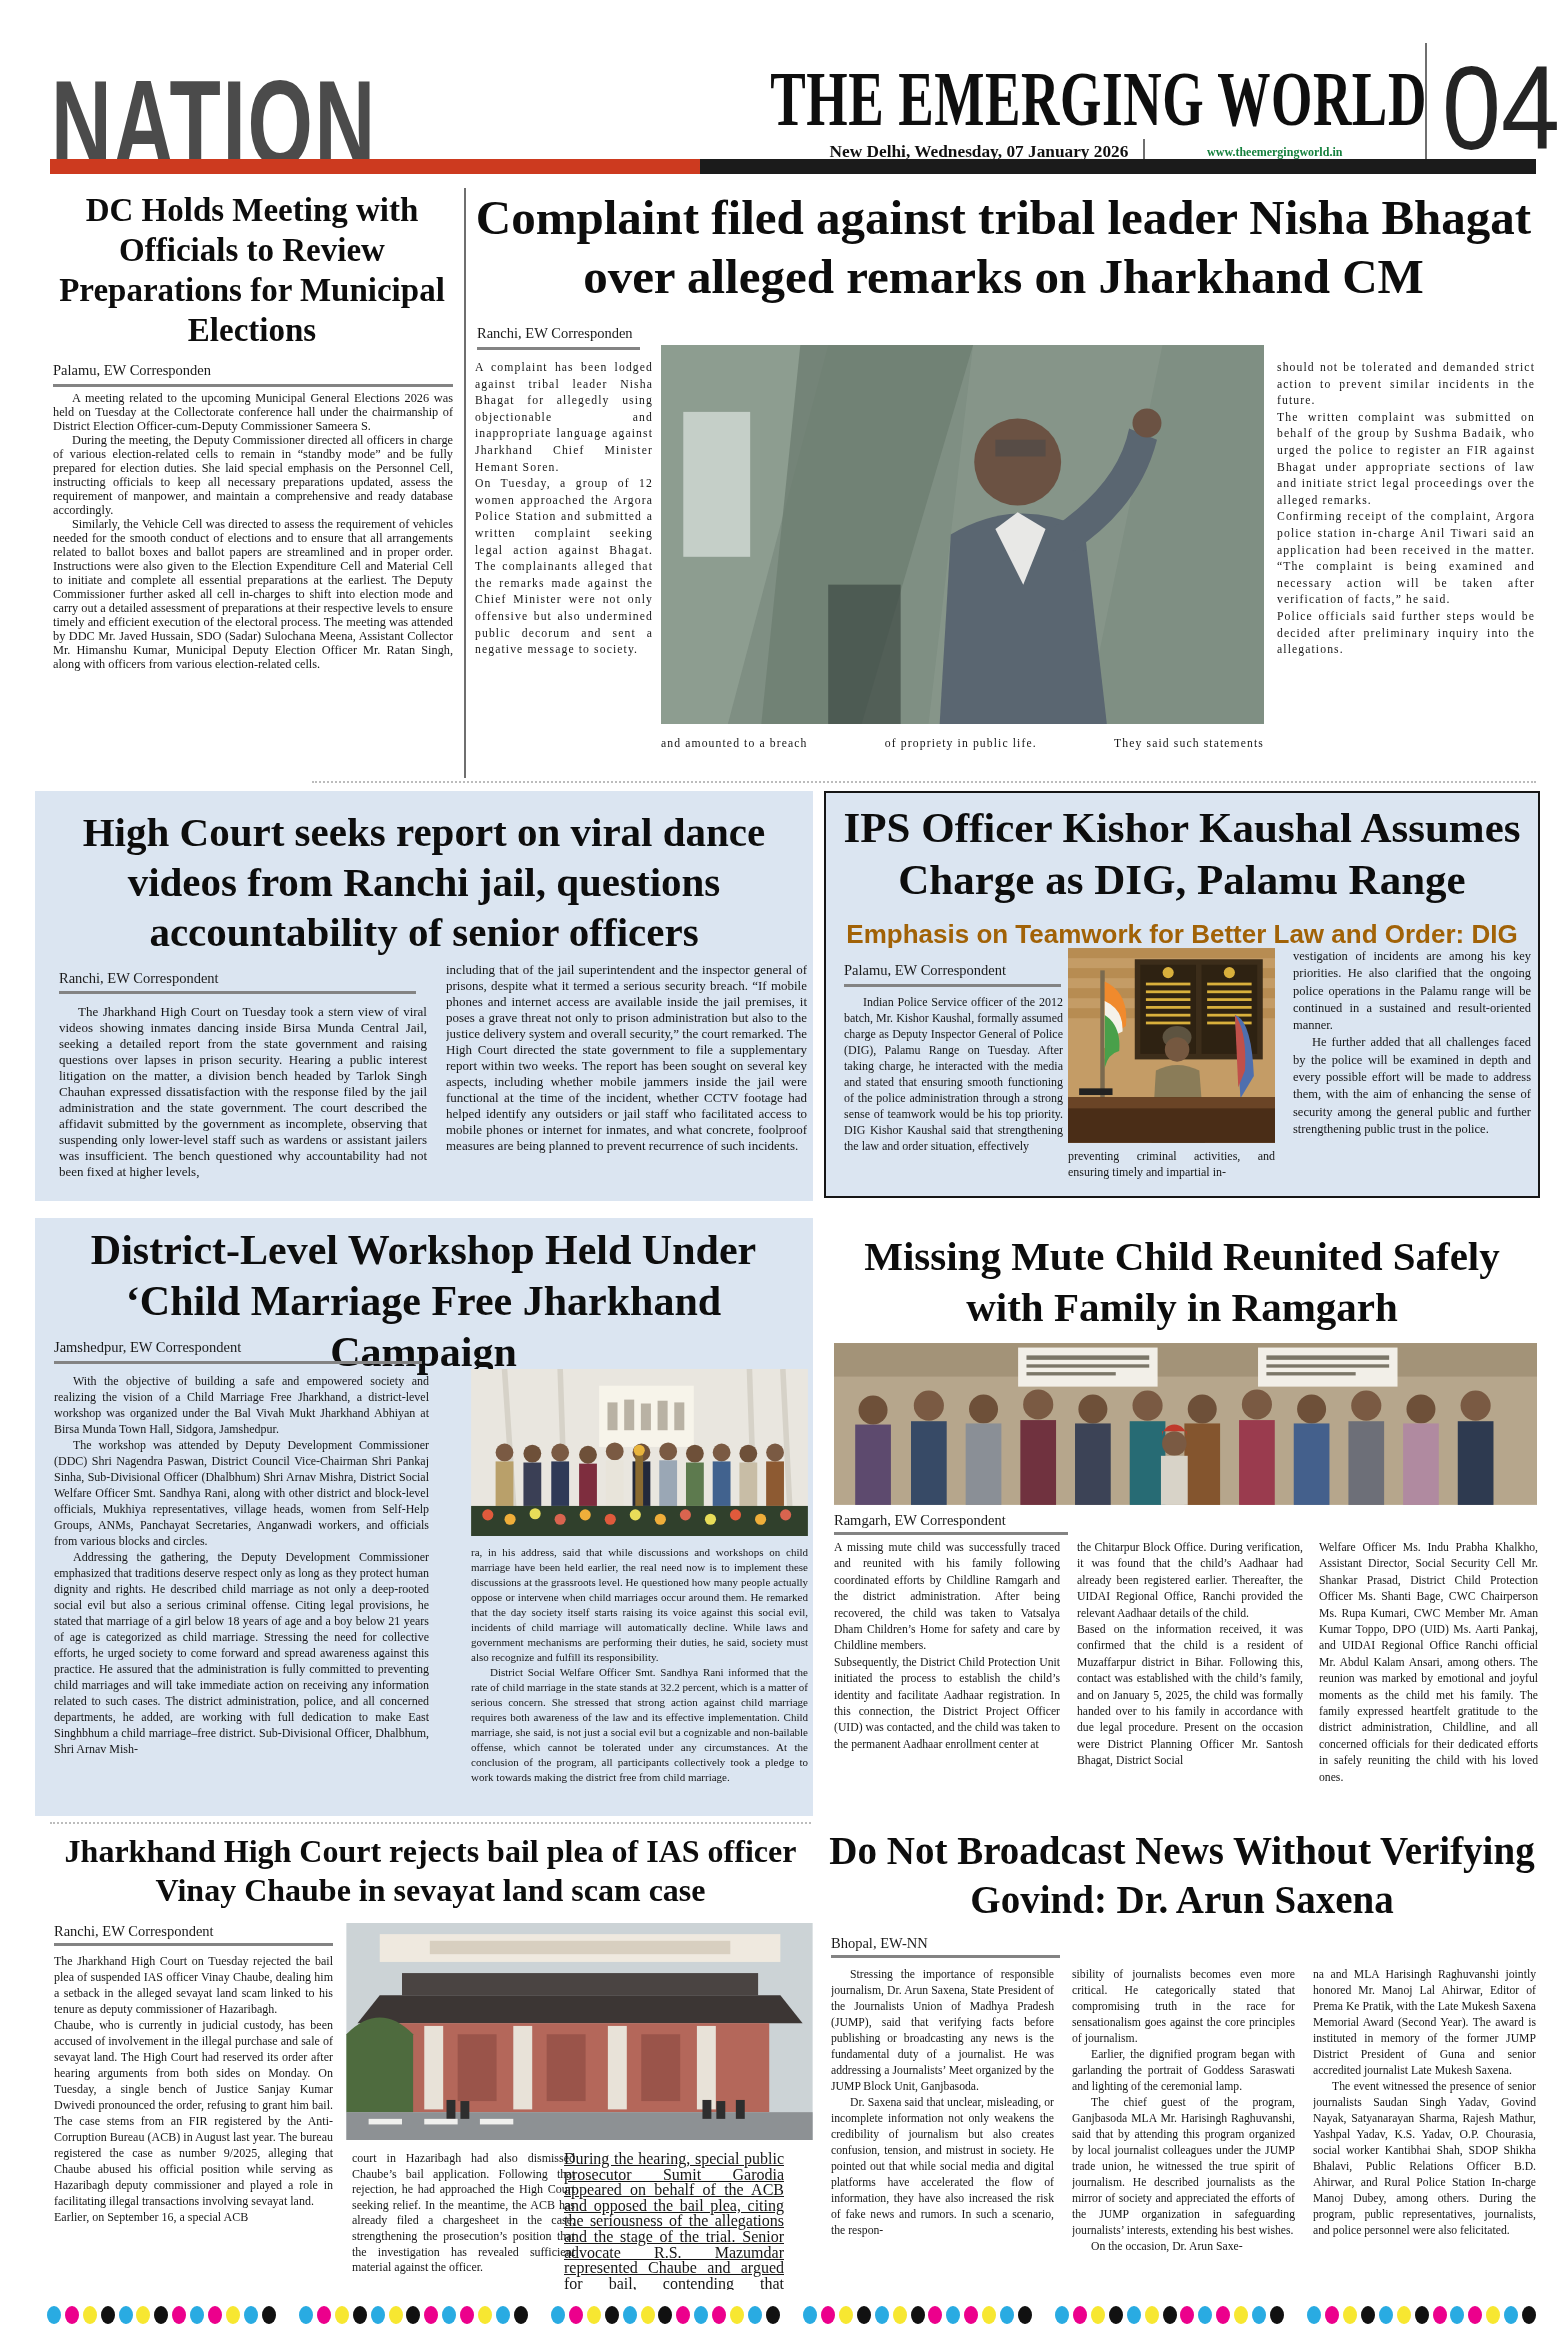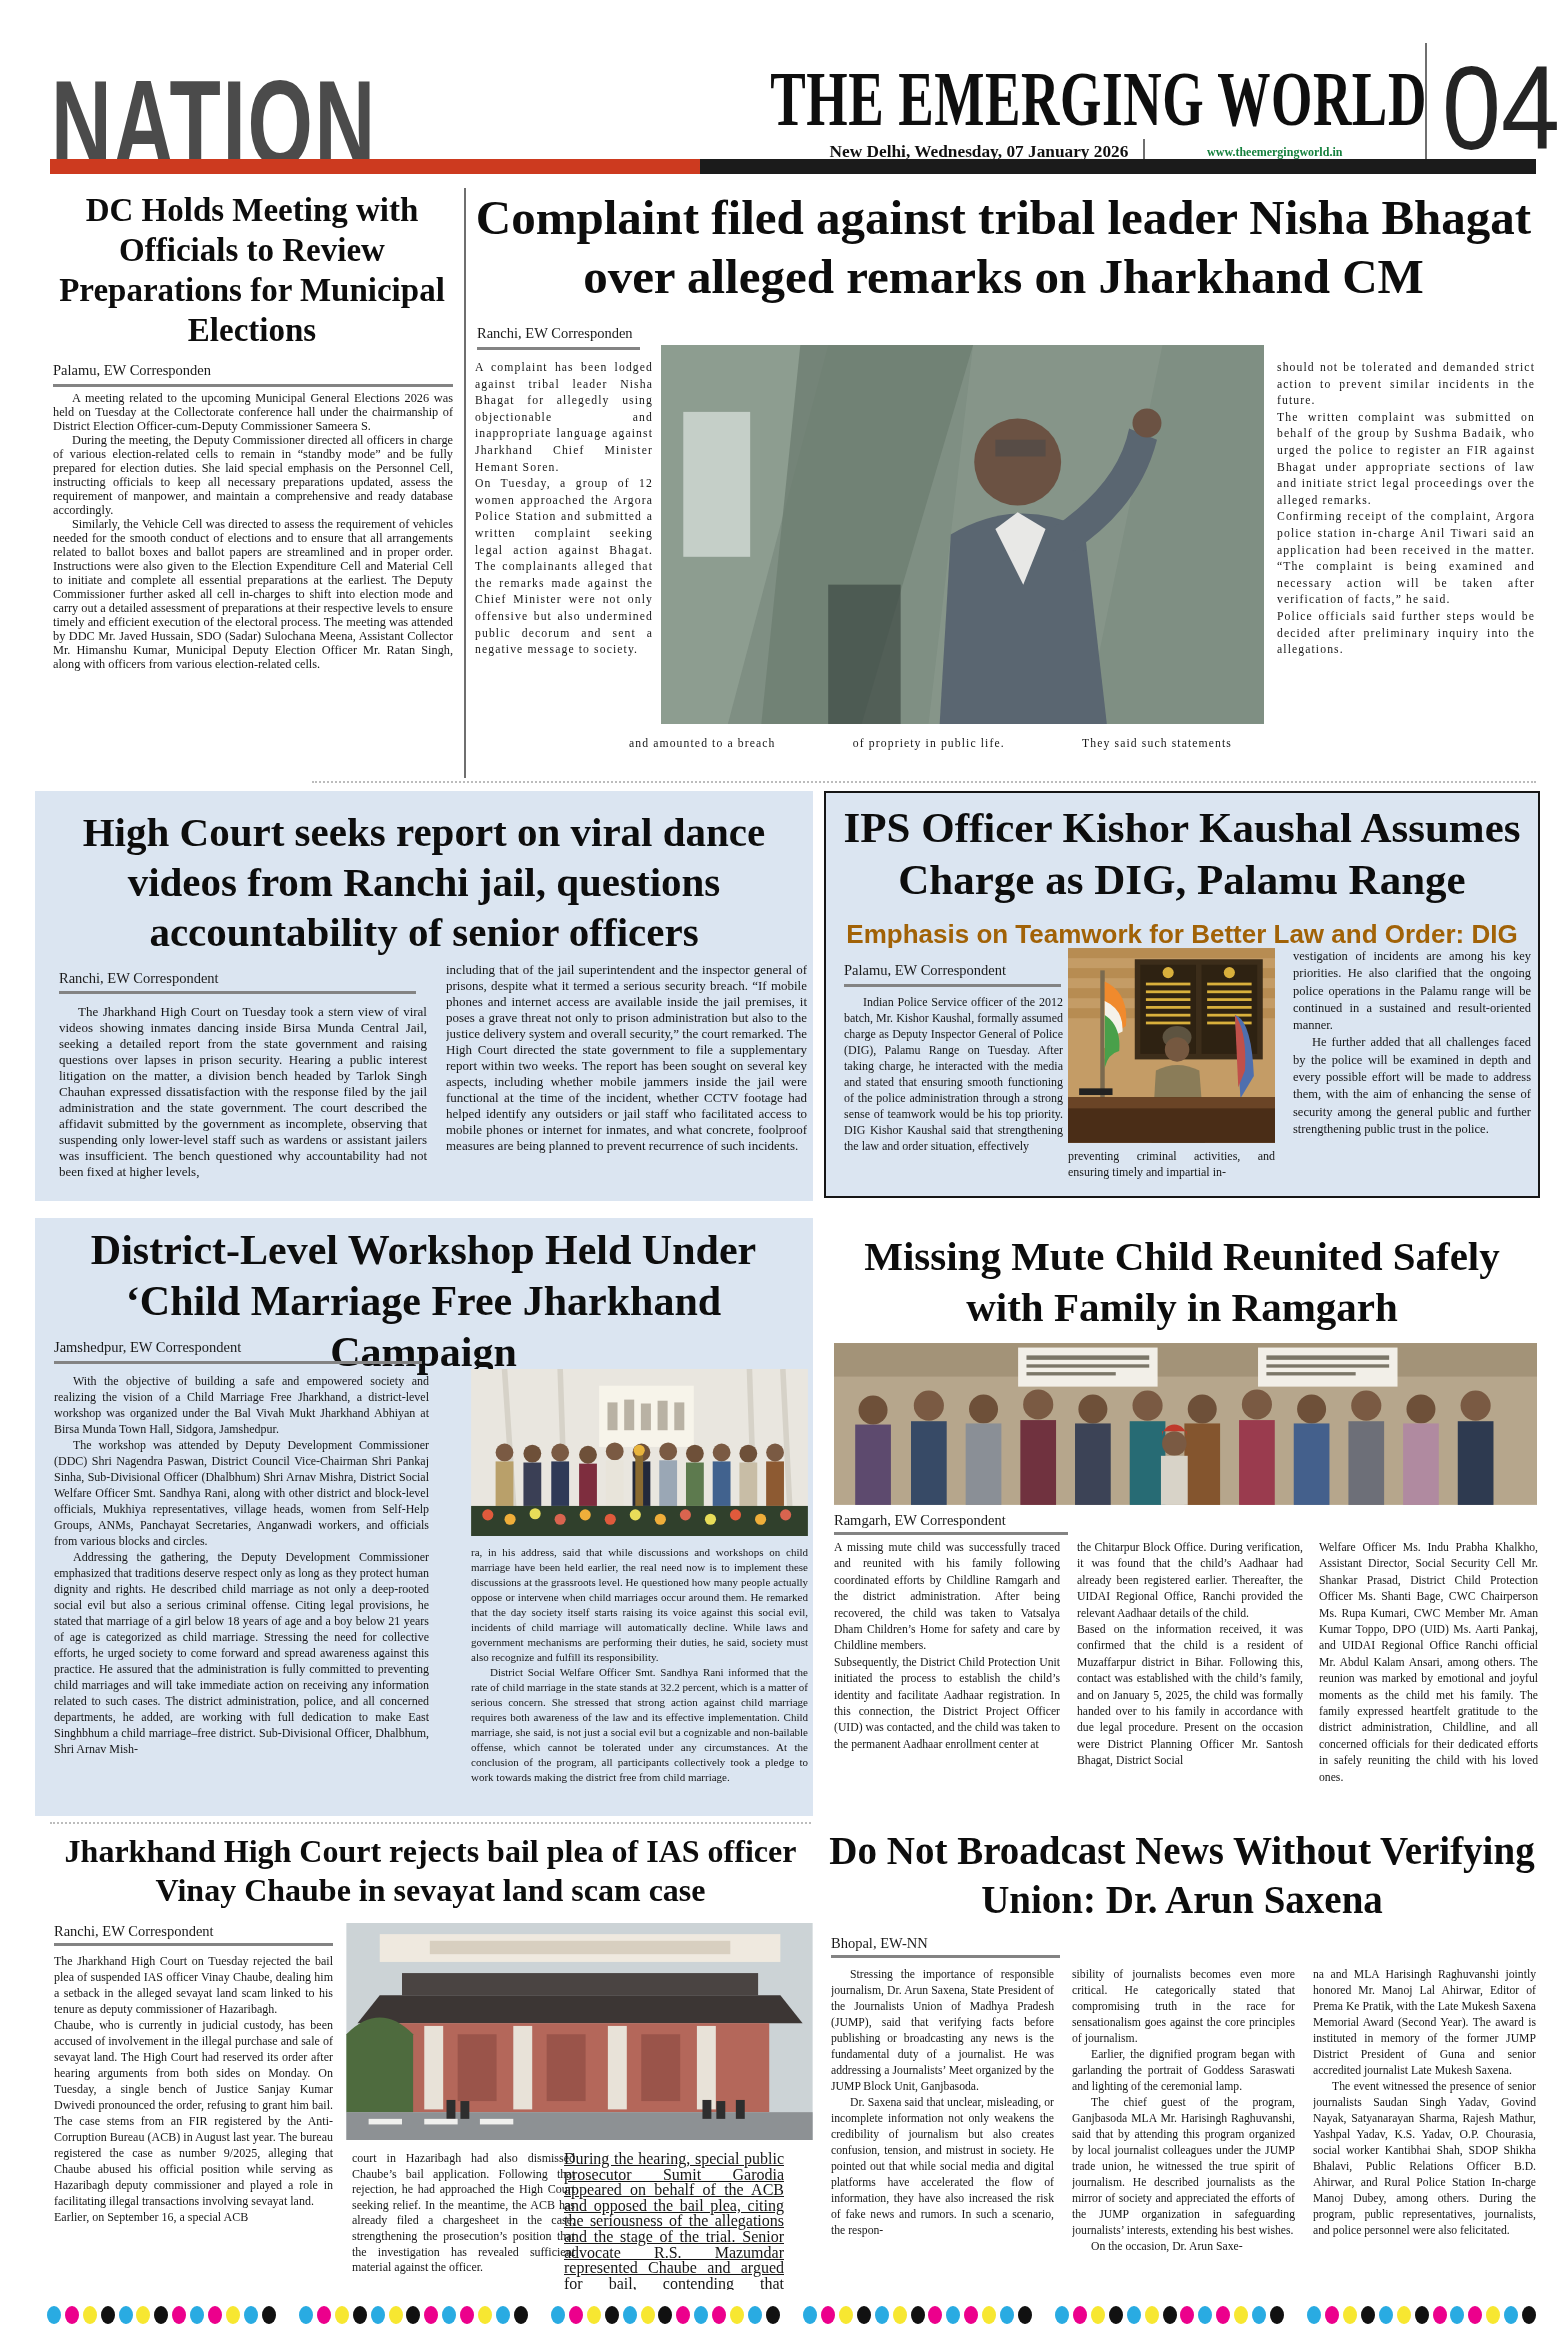--- a/index.html
+++ b/index.html
@@ -96,21 +96,21 @@
     </svg>
   </div>
 
   <div class="abs bodytext just clip" style="left:1277px;top:360px;width:258px;height:384px;font-size:11.7px;line-height:16.6px;letter-spacing:1.1px;">
     <p>should not be tolerated and demanded strict action to prevent similar incidents in the future.</p>
     <p>The written complaint was submitted on behalf of the group by Sushma Badaik, who urged the police to register an FIR against Bhagat under appropriate sections of law and initiate strict legal proceedings over the alleged remarks.</p>
     <p>Confirming receipt of the complaint, Argora police station in-charge Anil Tiwari said an application had been received in the matter. “The complaint is being examined and necessary action will be taken after verification of facts,” he said.</p>
     <p>Police officials said further steps would be decided after preliminary inquiry into the allegations.</p>
   </div>
 
-  <div class="abs strip" style="left:629px;top:737px;width:603px;font-size:11.7px;letter-spacing:1.1px;gap:9px;">
+  <div class="abs strip" style="left:661px;top:737px;width:603px;font-size:11.7px;letter-spacing:1.1px;gap:9px;">
     <span>and amounted to a breach</span>
     <span>of propriety in public life.</span>
     <span>They said such statements</span>
   </div>
 
   <div class="abs dotted" style="left:312px;top:781px;width:1224px;"></div>
 
   <div class="abs panel" style="left:35px;top:791px;width:778px;height:410px;"></div>
   <div class="abs headline center" style="left:56px;top:807px;width:736px;font-size:41px;line-height:50px;">High Court seeks report on viral dance videos from Ranchi jail, questions accountability of senior officers</div>
   <div class="abs byline" style="left:59px;top:970px;">Ranchi, EW Correspondent</div>
@@ -364,21 +364,21 @@
     </svg>
   </div>
 
   <div class="abs bodytext just clip" style="left:352px;top:2151px;width:223px;height:139px;font-size:12px;line-height:15.6px;">
     <p>court in Hazaribagh had also dismissed Chaube’s bail application. Following that rejection, he had approached the High Court seeking relief. In the meantime, the ACB has already filed a chargesheet in the case, strengthening the prosecution’s position that the investigation has revealed sufficient material against the officer.</p>
   </div>
   <div class="abs bodytext just clip" style="left:564px;top:2151px;width:220px;height:139px;font-size:16px;line-height:15.6px;text-decoration:underline;">
     <p>During the hearing, special public prosecutor Sumit Garodia appeared on behalf of the ACB and opposed the bail plea, citing the seriousness of the allegations and the stage of the trial. Senior advocate R.S. Mazumdar represented Chaube and argued for bail, contending that continued custody was unwarranted.</p>
   </div>
 
-  <div class="abs headline center" style="left:824px;top:1826px;width:716px;font-size:39px;line-height:49px;">Do Not Broadcast News Without Verifying Union: Dr. Arun Saxena</div>
+  <div class="abs headline center" style="left:824px;top:1826px;width:716px;font-size:39px;line-height:49px;">Do Not Broadcast News Without Verifying Govind: Dr. Arun Saxena</div>
   <div class="abs byline" style="left:831px;top:1935px;">Bhopal, EW-NN</div>
   <div class="abs byline-rule" style="left:831px;top:1955px;width:229px;"></div>
 
   <div class="abs bodytext just clip" style="left:831px;top:1967px;width:223px;height:328px;font-size:11.7px;line-height:16px;">
     <p class="ind">Stressing the importance of responsible journalism, Dr. Arun Saxena, State President of the Journalists Union of Madhya Pradesh (JUMP), said that verifying facts before publishing or broadcasting any news is the fundamental duty of a journalist. He was addressing a Journalists’ Meet organized by the JUMP Block Unit, Ganjbasoda.</p>
     <p class="ind">Dr. Saxena said that unclear, misleading, or incomplete information not only weakens the credibility of journalism but also creates confusion, tension, and mistrust in society. He pointed out that while social media and digital platforms have accelerated the flow of information, they have also increased the risk of fake news and rumors. In such a scenario, the respon-</p>
   </div>
   <div class="abs bodytext just clip" style="left:1072px;top:1967px;width:223px;height:328px;font-size:11.7px;line-height:16px;">
     <p>sibility of journalists becomes even more critical. He categorically stated that compromising truth in the race for sensationalism goes against the core principles of journalism.</p>
     <p class="ind">Earlier, the dignified program began with garlanding the portrait of Goddess Saraswati and lighting of the ceremonial lamp.</p>

